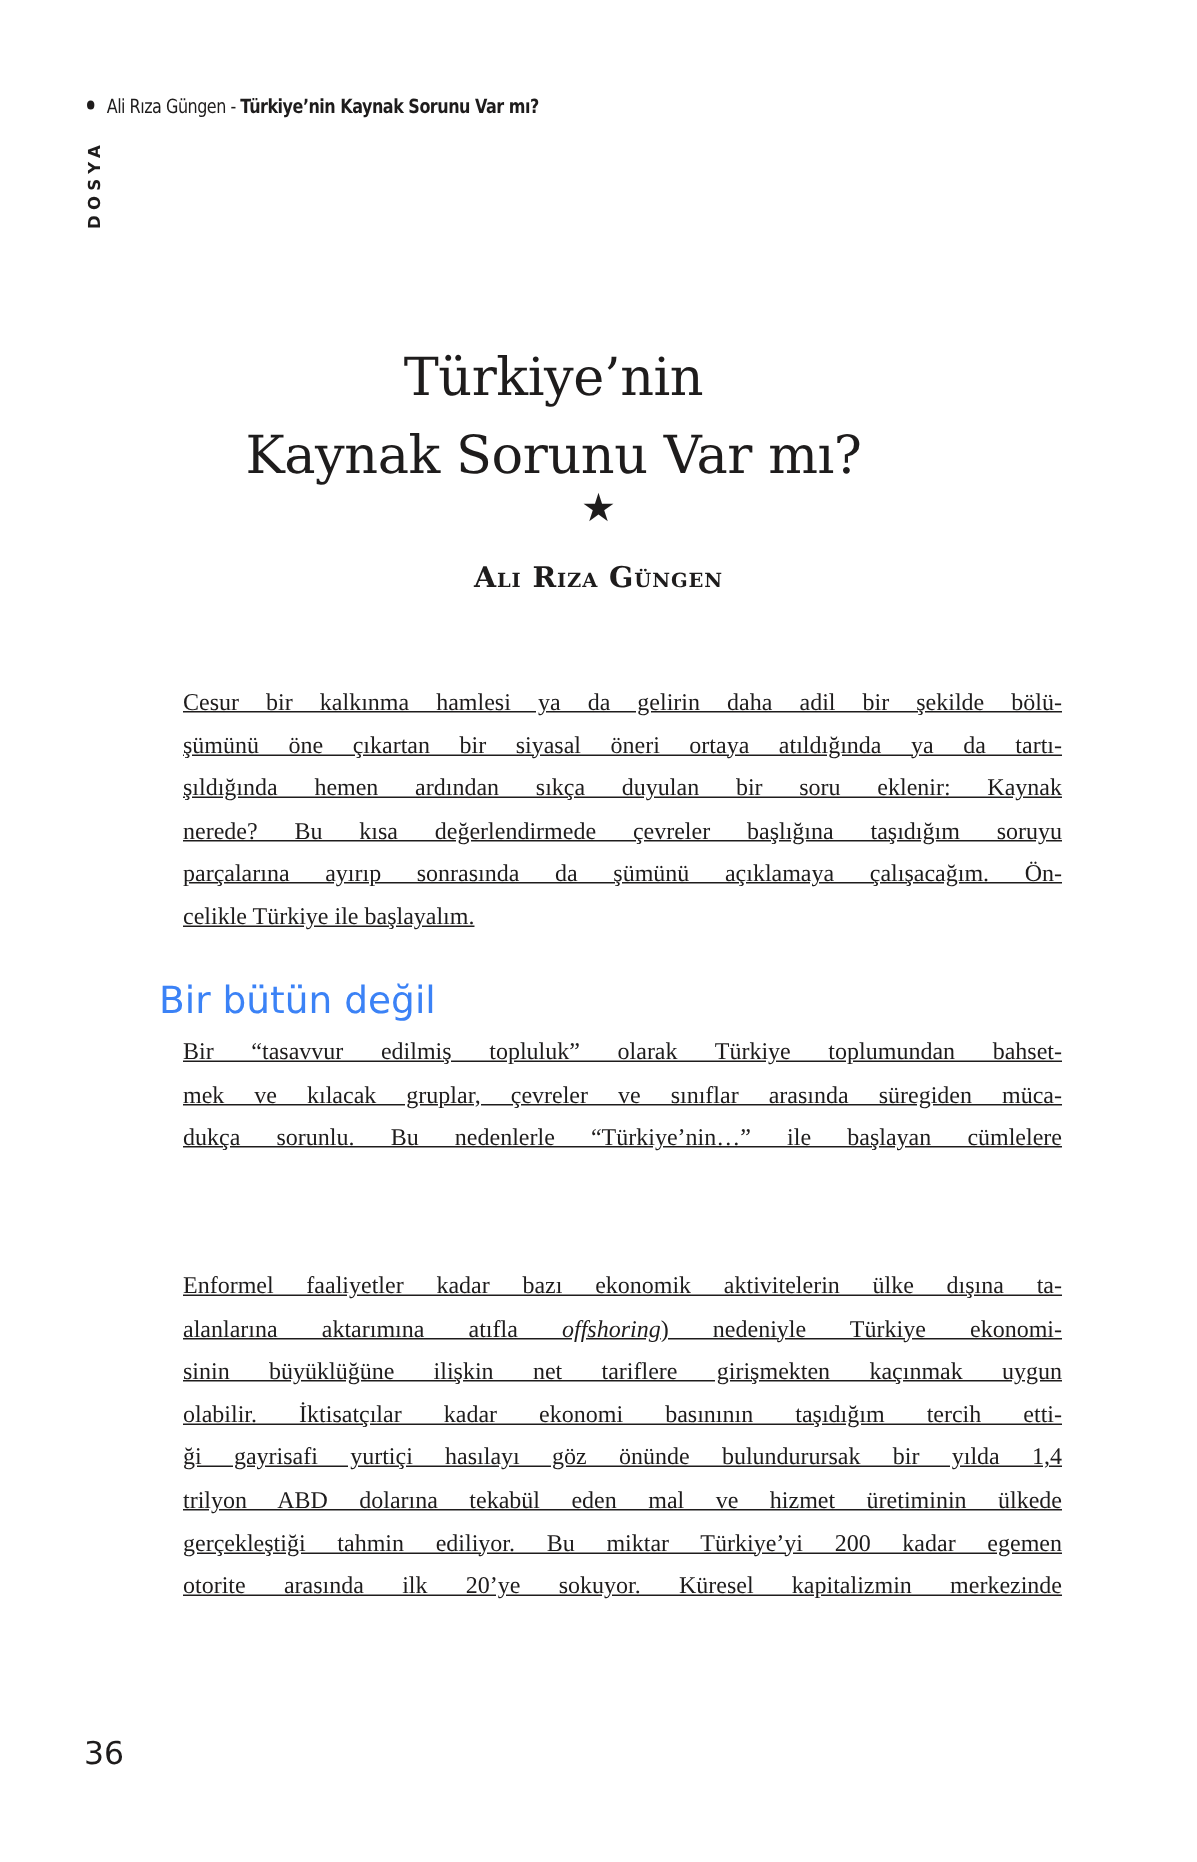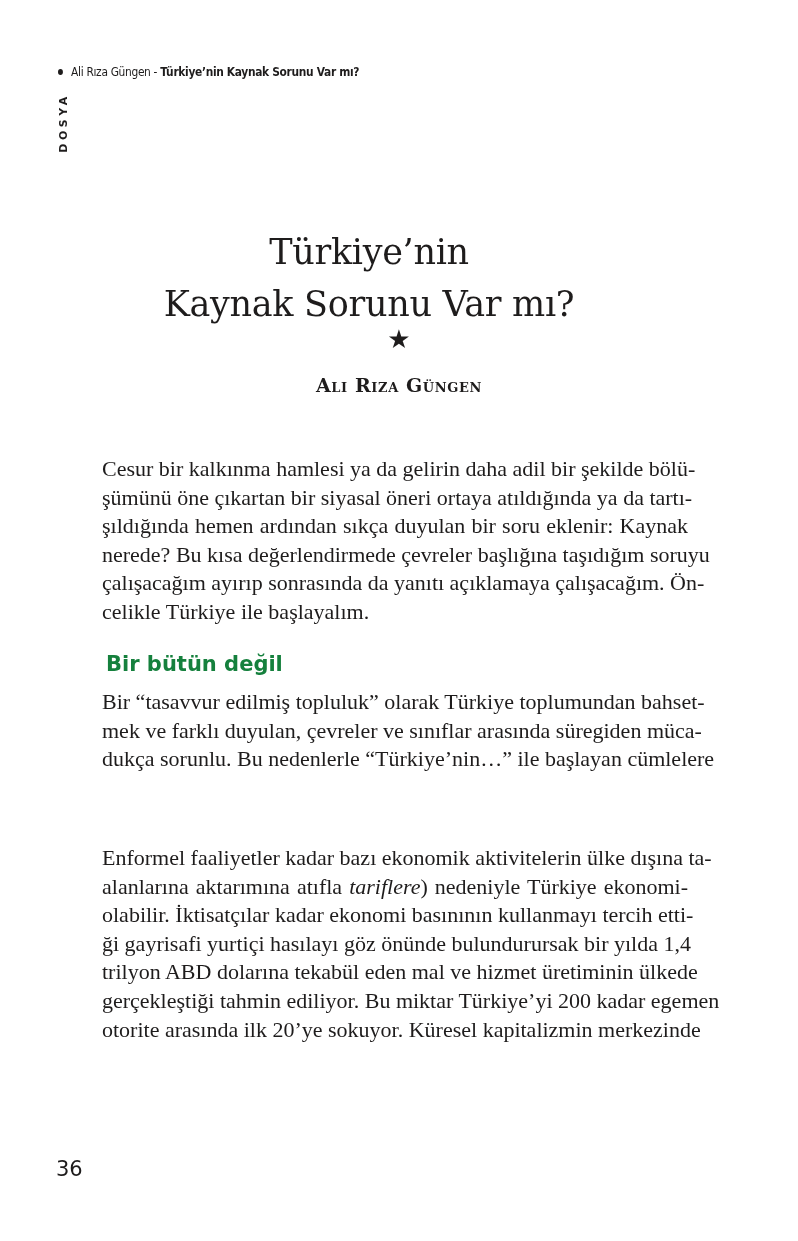--- a/index.html
+++ b/index.html
@@ -5,25 +5,25 @@
     html, body { margin: 0; padding: 0; background: #ffffff; }
     body { width: 798px; height: 1241px; position: relative; overflow: hidden; color: #1e1c1c; }
     .runhead { position: absolute; left: 58px; top: 64px; font-family: "DejaVu Sans", sans-serif; font-size: 13px; color: #1e1c1c; letter-spacing: -0.4px; transform: scaleX(0.82); transform-origin: left center; white-space: nowrap; }
     .runhead .bullet { display: inline-block; width: 6px; height: 6px; border-radius: 50%; background: #1e1c1c; margin-right: 10px; vertical-align: middle; position: relative; top: -1px; }
     .runhead .bold { font-weight: bold; }
     .dosya { position: absolute; left: 56px; top: 92px; width: 14px; height: 62px; }
     .dosya span { position: absolute; left: 50%; top: 50%; transform: translate(-50%,-50%) rotate(-90deg); font-family: "DejaVu Sans", sans-serif; font-weight: bold; font-size: 11px; letter-spacing: 3.5px; white-space: nowrap; color: #1e1c1c; }
     .title { position: absolute; left: 0; width: 738px; text-align: center; font-family: "DejaVu Serif", serif; font-size: 35px; line-height: 52px; top: 226px; color: #1e1c1c; letter-spacing: -0.3px; }
     .star { position: absolute; left: 0; width: 798px; text-align: center; top: 324px; font-size: 26px; line-height: 30px; color: #1e1c1c; font-family: "DejaVu Sans", sans-serif; }
     .author { position: absolute; left: 0; width: 798px; text-align: center; top: 374px; font-family: "DejaVu Serif", serif; font-weight: bold; font-size: 19px; font-variant: small-caps; letter-spacing: 0.6px; color: #1e1c1c; }
-    .body { position: absolute; left: 102px; width: 586px; font-family: "Liberation Serif", serif; font-size: 22px; line-height: 28.6px; text-align: justify; color: #1e1c1c; }
+    .body { position: absolute; left: 122px; width: 586px; font-family: "Liberation Serif", serif; font-size: 16px; line-height: 28.6px; text-align: justify; color: #1e1c1c; text-decoration: underline; }
     .line { display: block; text-align: justify; text-align-last: justify; white-space: nowrap; }
     .line.last { text-align-last: left; }
     .p1 { top: 455px; }
-    .heading { position: absolute; left: 106px; top: 652px; font-family: "DejaVu Sans", sans-serif; font-size: 21px; color: #15803d; font-weight: bold; }
+    .heading { position: absolute; left: 106px; top: 652px; font-family: "DejaVu Sans", sans-serif; font-size: 25px; color: #3b82f6; }
     .p2 { top: 688px; }
     .p3 { top: 844px; }
     .pagenum { position: absolute; left: 56px; top: 1157px; font-family: "DejaVu Sans", sans-serif; font-size: 21px; color: #1e1c1c; }
   </style>
 </head>
 <body>
 
 <div class="runhead">
   <span class="bullet"></span><span>Ali Rıza Güngen - </span><span class="bold">Türkiye’nin Kaynak Sorunu Var mı?</span>
 </div>
@@ -39,35 +39,36 @@
 
 <div class="star">★</div>
 
 <div class="author">Ali Rıza Güngen</div>
 
 <div class="body p1">
   <span class="line">Cesur bir kalkınma hamlesi ya da gelirin daha adil bir şekilde bölü-</span>
   <span class="line">şümünü öne çıkartan bir siyasal öneri ortaya atıldığında ya da tartı-</span>
   <span class="line">şıldığında hemen ardından sıkça duyulan bir soru eklenir: Kaynak</span>
   <span class="line">nerede? Bu kısa değerlendirmede çevreler başlığına taşıdığım soruyu</span>
-  <span class="line">çalışacağım ayırıp sonrasında da yanıtı açıklamaya çalışacağım. Ön-</span>
+  <span class="line">parçalarına ayırıp sonrasında da şümünü açıklamaya çalışacağım. Ön-</span>
   <span class="line last">celikle Türkiye ile başlayalım.</span>
 </div>
 
 <div class="heading">Bir bütün değil</div>
 
 <div class="body p2">
   <span class="line">Bir “tasavvur edilmiş topluluk” olarak Türkiye toplumundan bahset-</span>
-  <span class="line">mek ve farklı duyulan, çevreler ve sınıflar arasında süregiden müca-</span>
+  <span class="line">mek ve kılacak gruplar, çevreler ve sınıflar arasında süregiden müca-</span>
   <span class="line">dukça sorunlu. Bu nedenlerle “Türkiye’nin…” ile başlayan cümlelere</span>
 </div>
 
 <div class="body p3">
   <span class="line">Enformel faaliyetler kadar bazı ekonomik aktivitelerin ülke dışına ta-</span>
-  <span class="line"><span>alanlarına aktarımına atıfla </span><i>tariflere</i><span>) nedeniyle Türkiye ekonomi-</span></span>
-  <span class="line">olabilir. İktisatçılar kadar ekonomi basınının kullanmayı tercih etti-</span>
+  <span class="line"><span>alanlarına aktarımına atıfla </span><i>offshoring</i><span>) nedeniyle Türkiye ekonomi-</span></span>
+  <span class="line">sinin büyüklüğüne ilişkin net tariflere girişmekten kaçınmak uygun</span>
+  <span class="line">olabilir. İktisatçılar kadar ekonomi basınının taşıdığım tercih etti-</span>
   <span class="line">ği gayrisafi yurtiçi hasılayı göz önünde bulundurursak bir yılda 1,4</span>
   <span class="line">trilyon ABD dolarına tekabül eden mal ve hizmet üretiminin ülkede</span>
   <span class="line">gerçekleştiği tahmin ediliyor. Bu miktar Türkiye’yi 200 kadar egemen</span>
   <span class="line">otorite arasında ilk 20’ye sokuyor. Küresel kapitalizmin merkezinde</span>
 </div>
 
 <div class="pagenum">36</div>
 
 </body></html>

